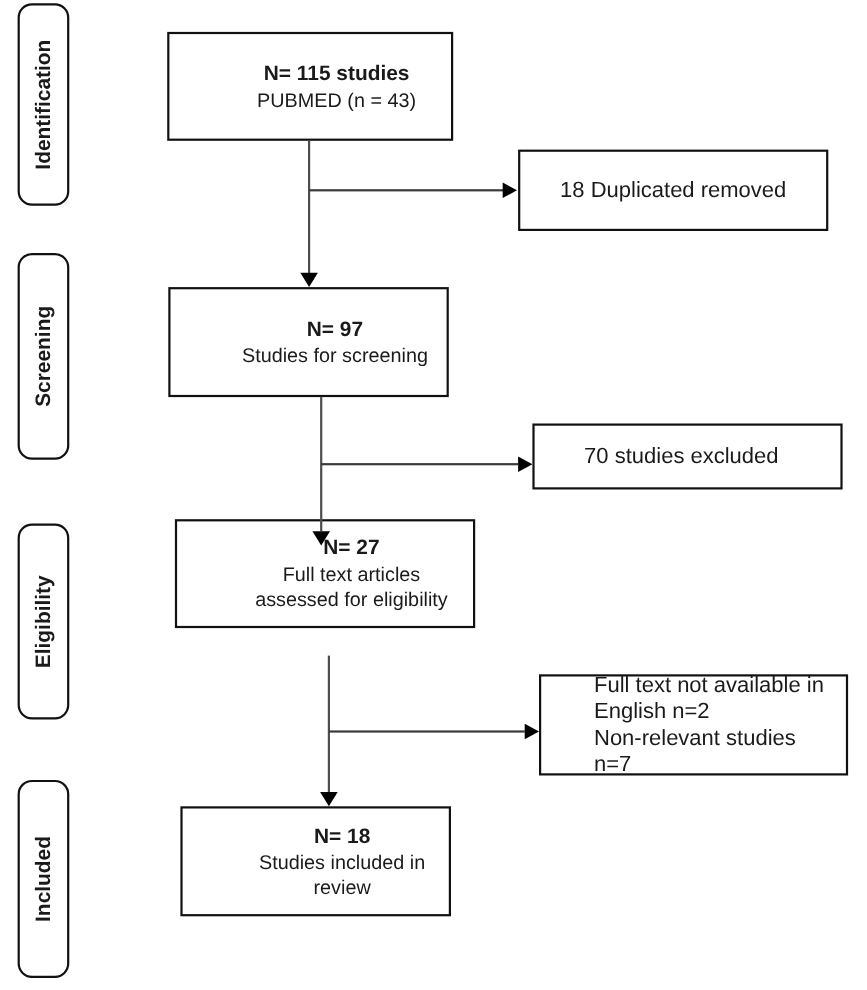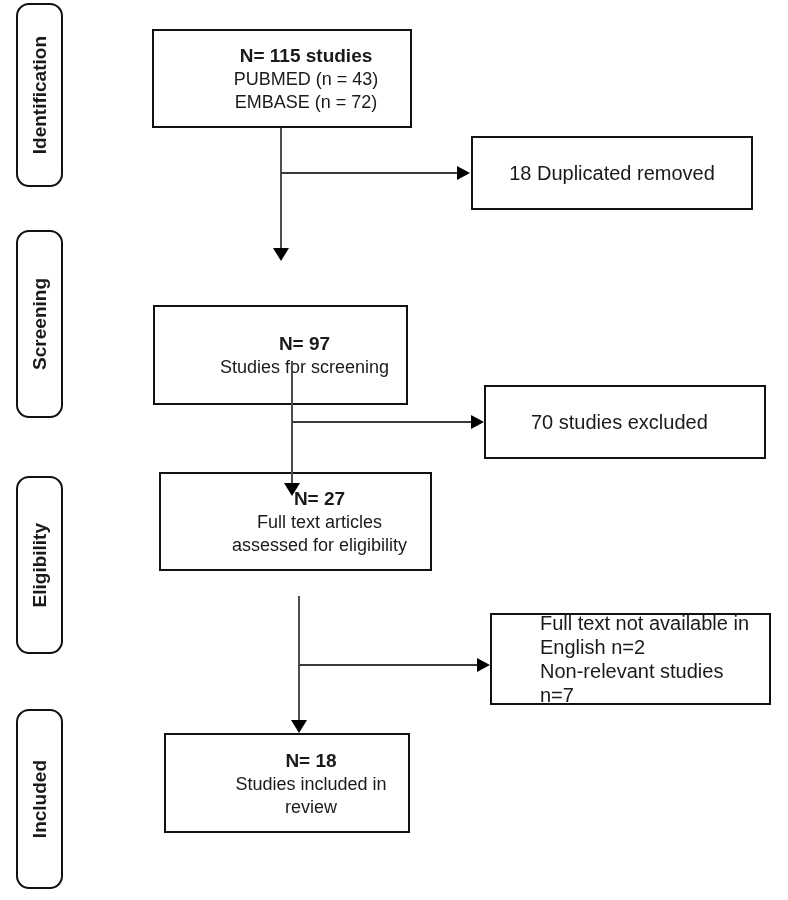--- a/index.html
+++ b/index.html
@@ -111,45 +111,44 @@
   <div class="stage-label" style="top:476px; height:178px;">
     <span class="vtext">Eligibility</span>
   </div>
   <div class="stage-label" style="top:709px; height:180px;">
     <span class="vtext">Included</span>
   </div>
 
   <div class="mbox" style="left:152px; top:29px; width:260px; height:99px;">
     <div class="title">N= 115 studies</div>
     <div>PUBMED (n = 43)</div>
-    <div>EMBASE (n = 72)</div>
   </div>
 
-  <div class="mbox" style="left:153px; top:261px; width:255px; height:100px;margin-top:44px;">
+  <div class="mbox" style="left:153px; top:261px; width:255px; height:100px;">
     <div class="title">N= 97</div>
     <div>Studies for screening</div>
   </div>
 
   <div class="mbox" style="left:159px; top:472px; width:273px; height:99px;align-items:center;">
     <div class="title">N= 27</div>
     <div>Full text articles</div>
     <div>assessed for eligibility</div>
   </div>
 
   <div class="mbox" style="left:164px; top:733px; width:246px; height:100px;">
     <div class="title">N= 18</div>
     <div>Studies included in</div>
     <div>review</div>
   </div>
 
   <div class="sbox center" style="left:471px; top:136px; width:282px; height:74px;">
     <div>18 Duplicated removed</div>
   </div>
 
-  <div class="sbox left" style="left:484px; top:385px; width:282px; height:74px; padding-left:45px;">
+  <div class="sbox left" style="left:484px; top:385px; width:282px; height:60px; padding-left:45px;">
     <div>70 studies excluded</div>
   </div>
 
   <div class="sbox left" style="left:490px; top:613px; width:281px; height:92px; padding-left:48px;">
     <div>Full text not available in</div>
     <div>English n=2</div>
     <div>Non-relevant studies</div>
     <div>n=7</div>
   </div>
 

